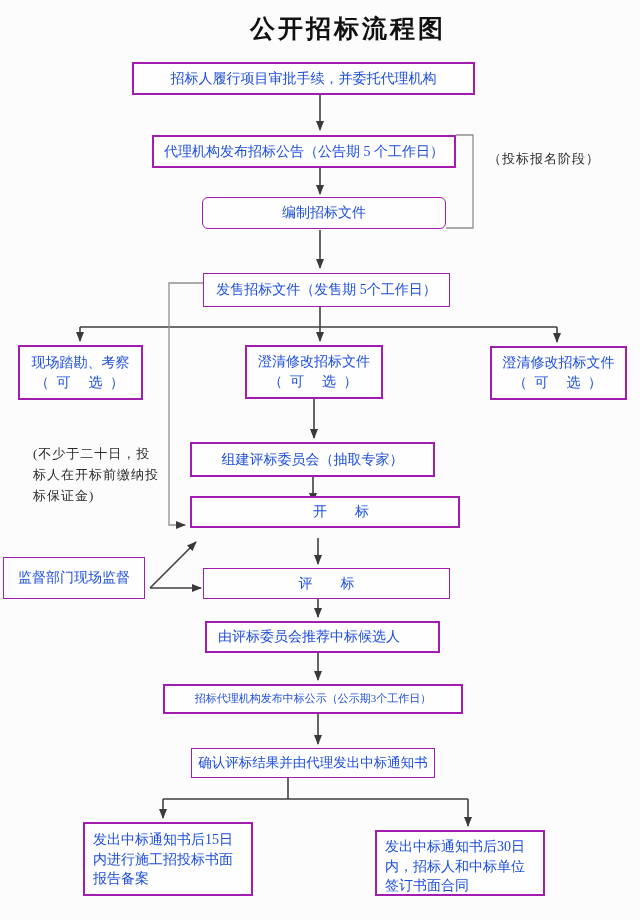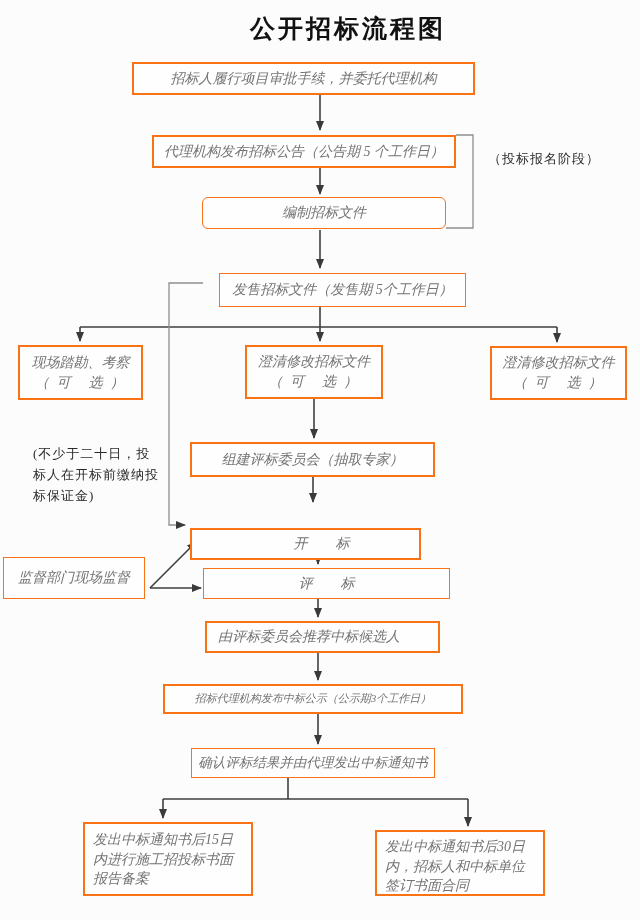--- a/index.html
+++ b/index.html
@@ -11,23 +11,23 @@
   }
   .canvas{position:absolute;left:0;top:0;width:640px;height:920px;}
   .title{
     position:absolute;left:0;top:12px;width:640px;
     text-align:center;font-size:25px;font-weight:bold;letter-spacing:3px;
     color:#111;z-index:3;margin-left:28px;
   }
   svg.wires{position:absolute;left:0;top:0;z-index:1;}
   .box{
     position:absolute;z-index:2;box-sizing:border-box;
-    border:2px solid #f97316;background:#fefefe;
+    border:2px solid #a21caf;background:#fefefe;
     display:flex;flex-direction:column;align-items:center;justify-content:center;
-    font-size:14px;line-height:1.4;text-align:center;color:#737373;font-style:italic;
+    font-size:14px;line-height:1.4;text-align:center;color:#1d4ed8;
   }
   .box .optional{letter-spacing:2px;}
   .box.thin{border-width:1.5px;}
   .box.leftalign{align-items:flex-start;text-align:left;}
   .note{
     position:absolute;z-index:2;font-size:13px;color:#2a2a2a;
     line-height:21px;letter-spacing:1px;
   }
 </style>
 </head>
@@ -76,21 +76,21 @@
   </div>
 
   <div class="box" style="left:152px;top:135px;width:304px;height:33px;">
     <span>代理机构发布招标公告（公告期 5 个工作日）</span>
   </div>
 
   <div class="box thin" style="left:202px;top:197px;width:244px;height:32px;border-radius:6px;">
     <span>编制招标文件</span>
   </div>
 
-  <div class="box thin" style="left:203px;top:273px;width:247px;height:34px;margin-left:16px;">
+  <div class="box thin" style="left:203px;top:273px;width:247px;height:34px;">
     <span>发售招标文件（发售期 5个工作日）</span>
   </div>
 
   <div class="box" style="left:18px;top:345px;width:125px;height:55px;">
     <span>现场踏勘、考察</span>
     <span class="optional">（ 可　选 ）</span>
   </div>
 
   <div class="box" style="left:245px;top:345px;width:138px;height:54px;">
     <span>澄清修改招标文件</span>
@@ -99,21 +99,21 @@
 
   <div class="box" style="left:490px;top:346px;width:137px;height:54px;">
     <span>澄清修改招标文件</span>
     <span class="optional">（ 可　选 ）</span>
   </div>
 
   <div class="box" style="left:190px;top:442px;width:245px;height:35px;">
     <span>组建评标委员会（抽取专家）</span>
   </div>
 
-  <div class="box" style="left:190px;top:528px;width:231px;height:32px;padding-left:32px;">
+  <div class="box" style="left:190px;top:496px;width:270px;height:32px;padding-left:32px;">
     <span>开　　标</span>
   </div>
 
   <div class="box thin" style="left:3px;top:557px;width:142px;height:42px;">
     <span>监督部门现场监督</span>
   </div>
 
   <div class="box leftalign" style="left:205px;top:621px;width:235px;height:32px;padding-left:11px;">
     <span>由评标委员会推荐中标候选人</span>
   </div>

